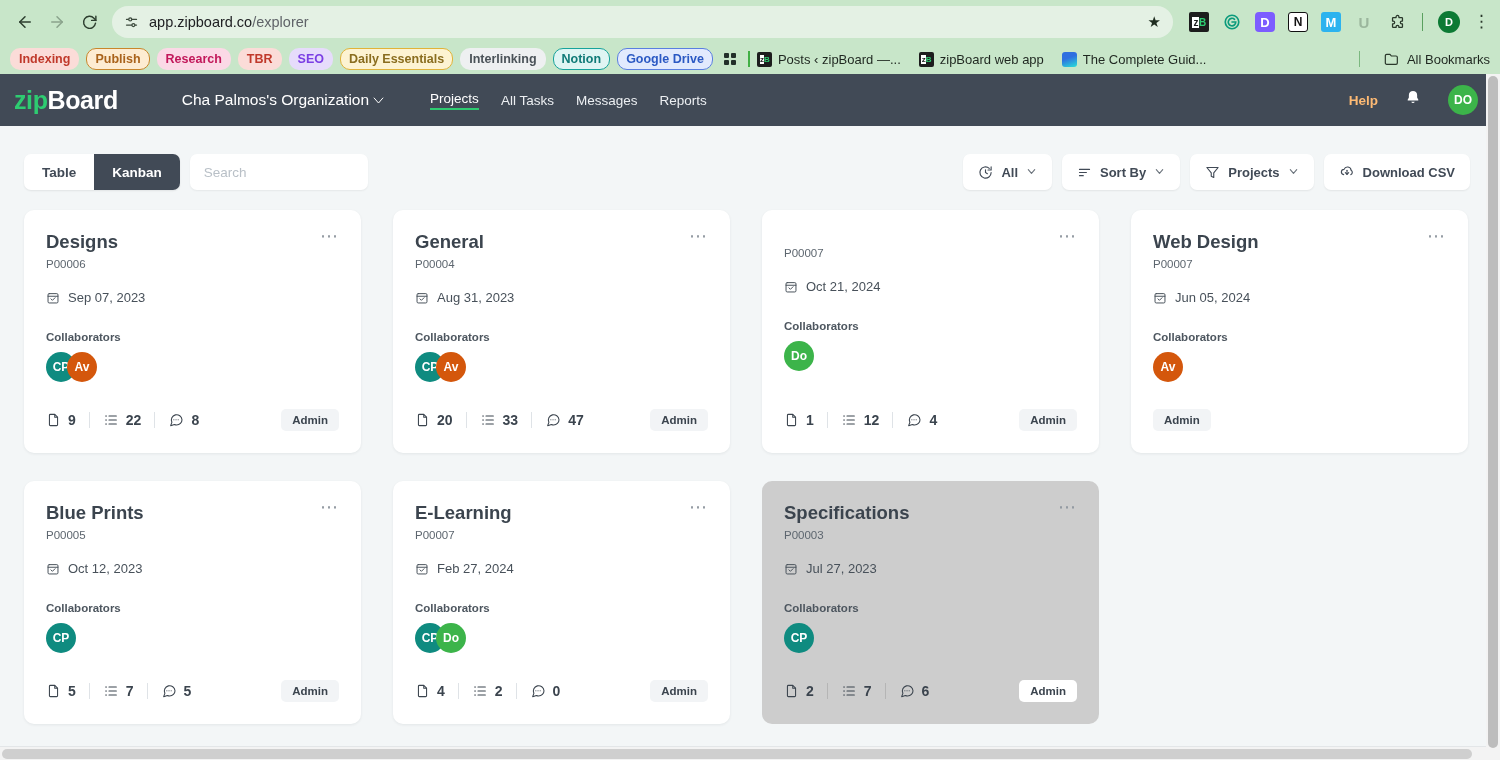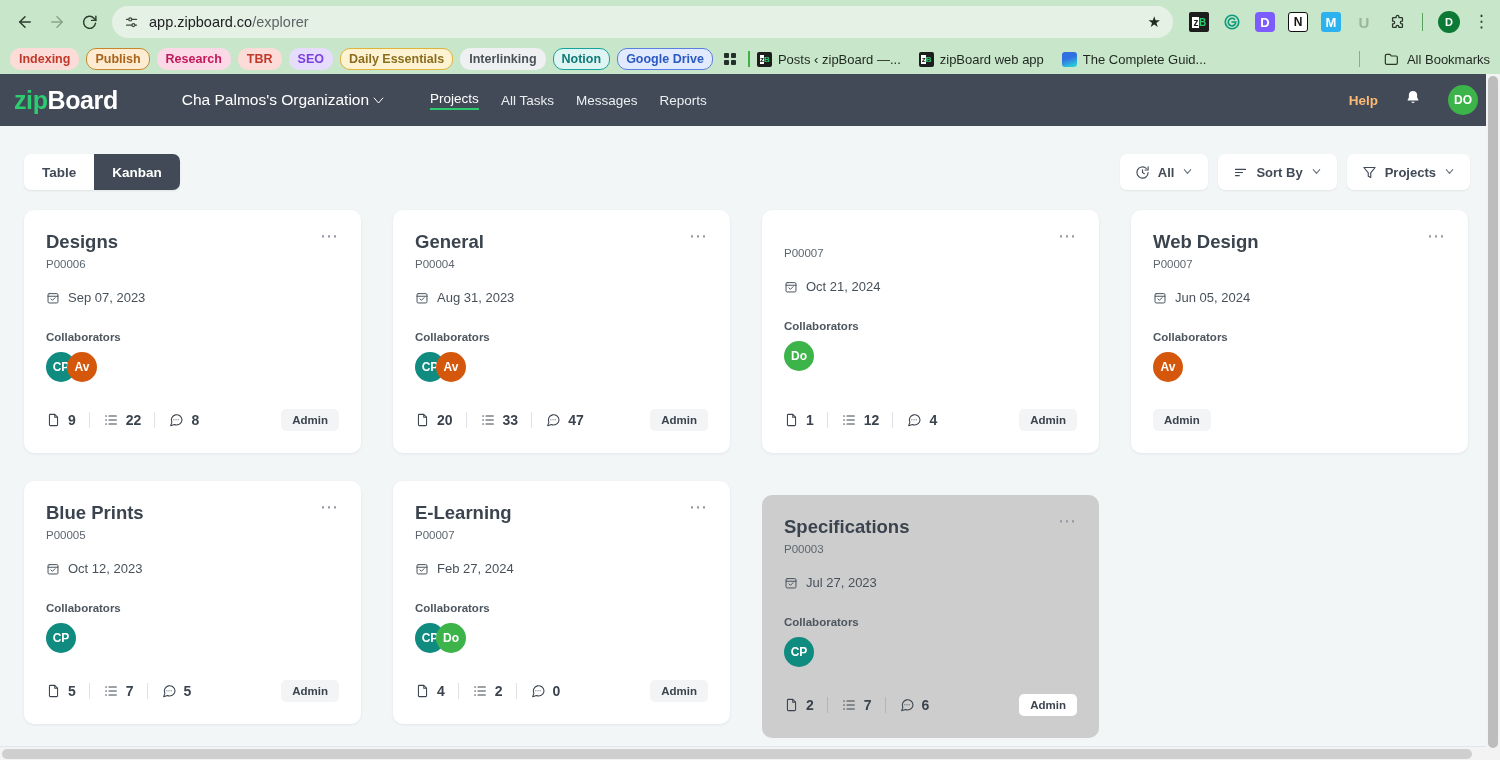--- a/index.html
+++ b/index.html
@@ -184,21 +184,21 @@
     gap: 28px 32px;
   }
   .card {
     background: #fff;
     border-radius: 10px;
     height: 243px;
     padding: 22px 22px 0 22px;
     position: relative;
     box-shadow: 0 1px 3px rgba(16,24,40,0.07);
   }
-  .card.selected { background: #cdcdcd; box-shadow:none;margin-top:14px; }
+  .card.selected { background: #cdcdcd; box-shadow:none; }
   .card-head { display:flex; align-items:flex-start; }
   .card-title { font-size: 18.5px; font-weight: 700; color: #3b444e; line-height: 1.1; }
   .card-dots { margin-left:auto; color:#8f979f; font-size: 18px; line-height: 0.5; letter-spacing:1px; }
   .card-code { font-size: 11.5px; color:#5d666f; margin-top: 6px; }
   .card-date { display:flex; align-items:center; gap:8px; margin-top: 20px;
                font-size: 13px; color:#48515a; }
   .collab-label { font-size: 11.5px; font-weight: 700; color:#4d565f; margin-top: 26px; }
   .avatars { display:flex; margin-top: 9px; }
   .av {
     width: 30px; height: 30px; border-radius: 50%;
@@ -384,20 +384,23 @@
       <span class="avatar-do">DO</span>
     </div>
   </div>
 
   <div class="toolbar">
     <div class="segmented">
       <div class="seg">Table</div>
       <div class="seg active">Kanban</div>
     </div>
 
+    <div class="search-box">
+      <input type="text" placeholder="Search" style="">
+    </div>
 
     <div class="toolbar-right">
 
       <div class="btn">
         <span class="ic">
           <svg width="15" height="15" viewBox="0 0 24 24" fill="none" stroke="currentColor" stroke-width="1.8" stroke-linecap="round">
               <path d="M21 12a9 9 0 1 1-3-6.7"></path>
               <polyline points="21 3 21 8 16 8"></polyline>
               <polyline points="12 7.5 12 12 15 14"></polyline>
             </svg>
@@ -433,20 +436,30 @@
             </svg>
         </span>
         <span>Projects</span>
         <span class="chev">
           <svg width="11" height="11" viewBox="0 0 24 24" fill="none" stroke="currentColor" stroke-width="2.4" stroke-linecap="round" stroke-linejoin="round">
               <polyline points="5 8 12 16 19 8"></polyline>
             </svg>
         </span>
       </div>
 
+      <div class="btn">
+        <span class="ic">
+          <svg width="16" height="16" viewBox="0 0 24 24" fill="none" stroke="currentColor" stroke-width="1.7" stroke-linecap="round" stroke-linejoin="round">
+              <path d="M7 16a4 4 0 0 1 .6-7.96 5.5 5.5 0 0 1 10.6 1.5A3.6 3.6 0 0 1 17.6 16"></path>
+              <polyline points="9.5 13 12 15.5 14.5 13"></polyline>
+              <line x1="12" y1="9.5" x2="12" y2="15.5"></line>
+            </svg>
+        </span>
+        <span>Download CSV</span>
+      </div>
     </div>
   </div>
 
   <div class="board" id="board">
       <div class="card">
         <div class="card-head">
           <div class="card-title">Designs</div>
           <div class="card-dots">⋯</div>
         </div>
         <div class="card-code">P00006</div>

